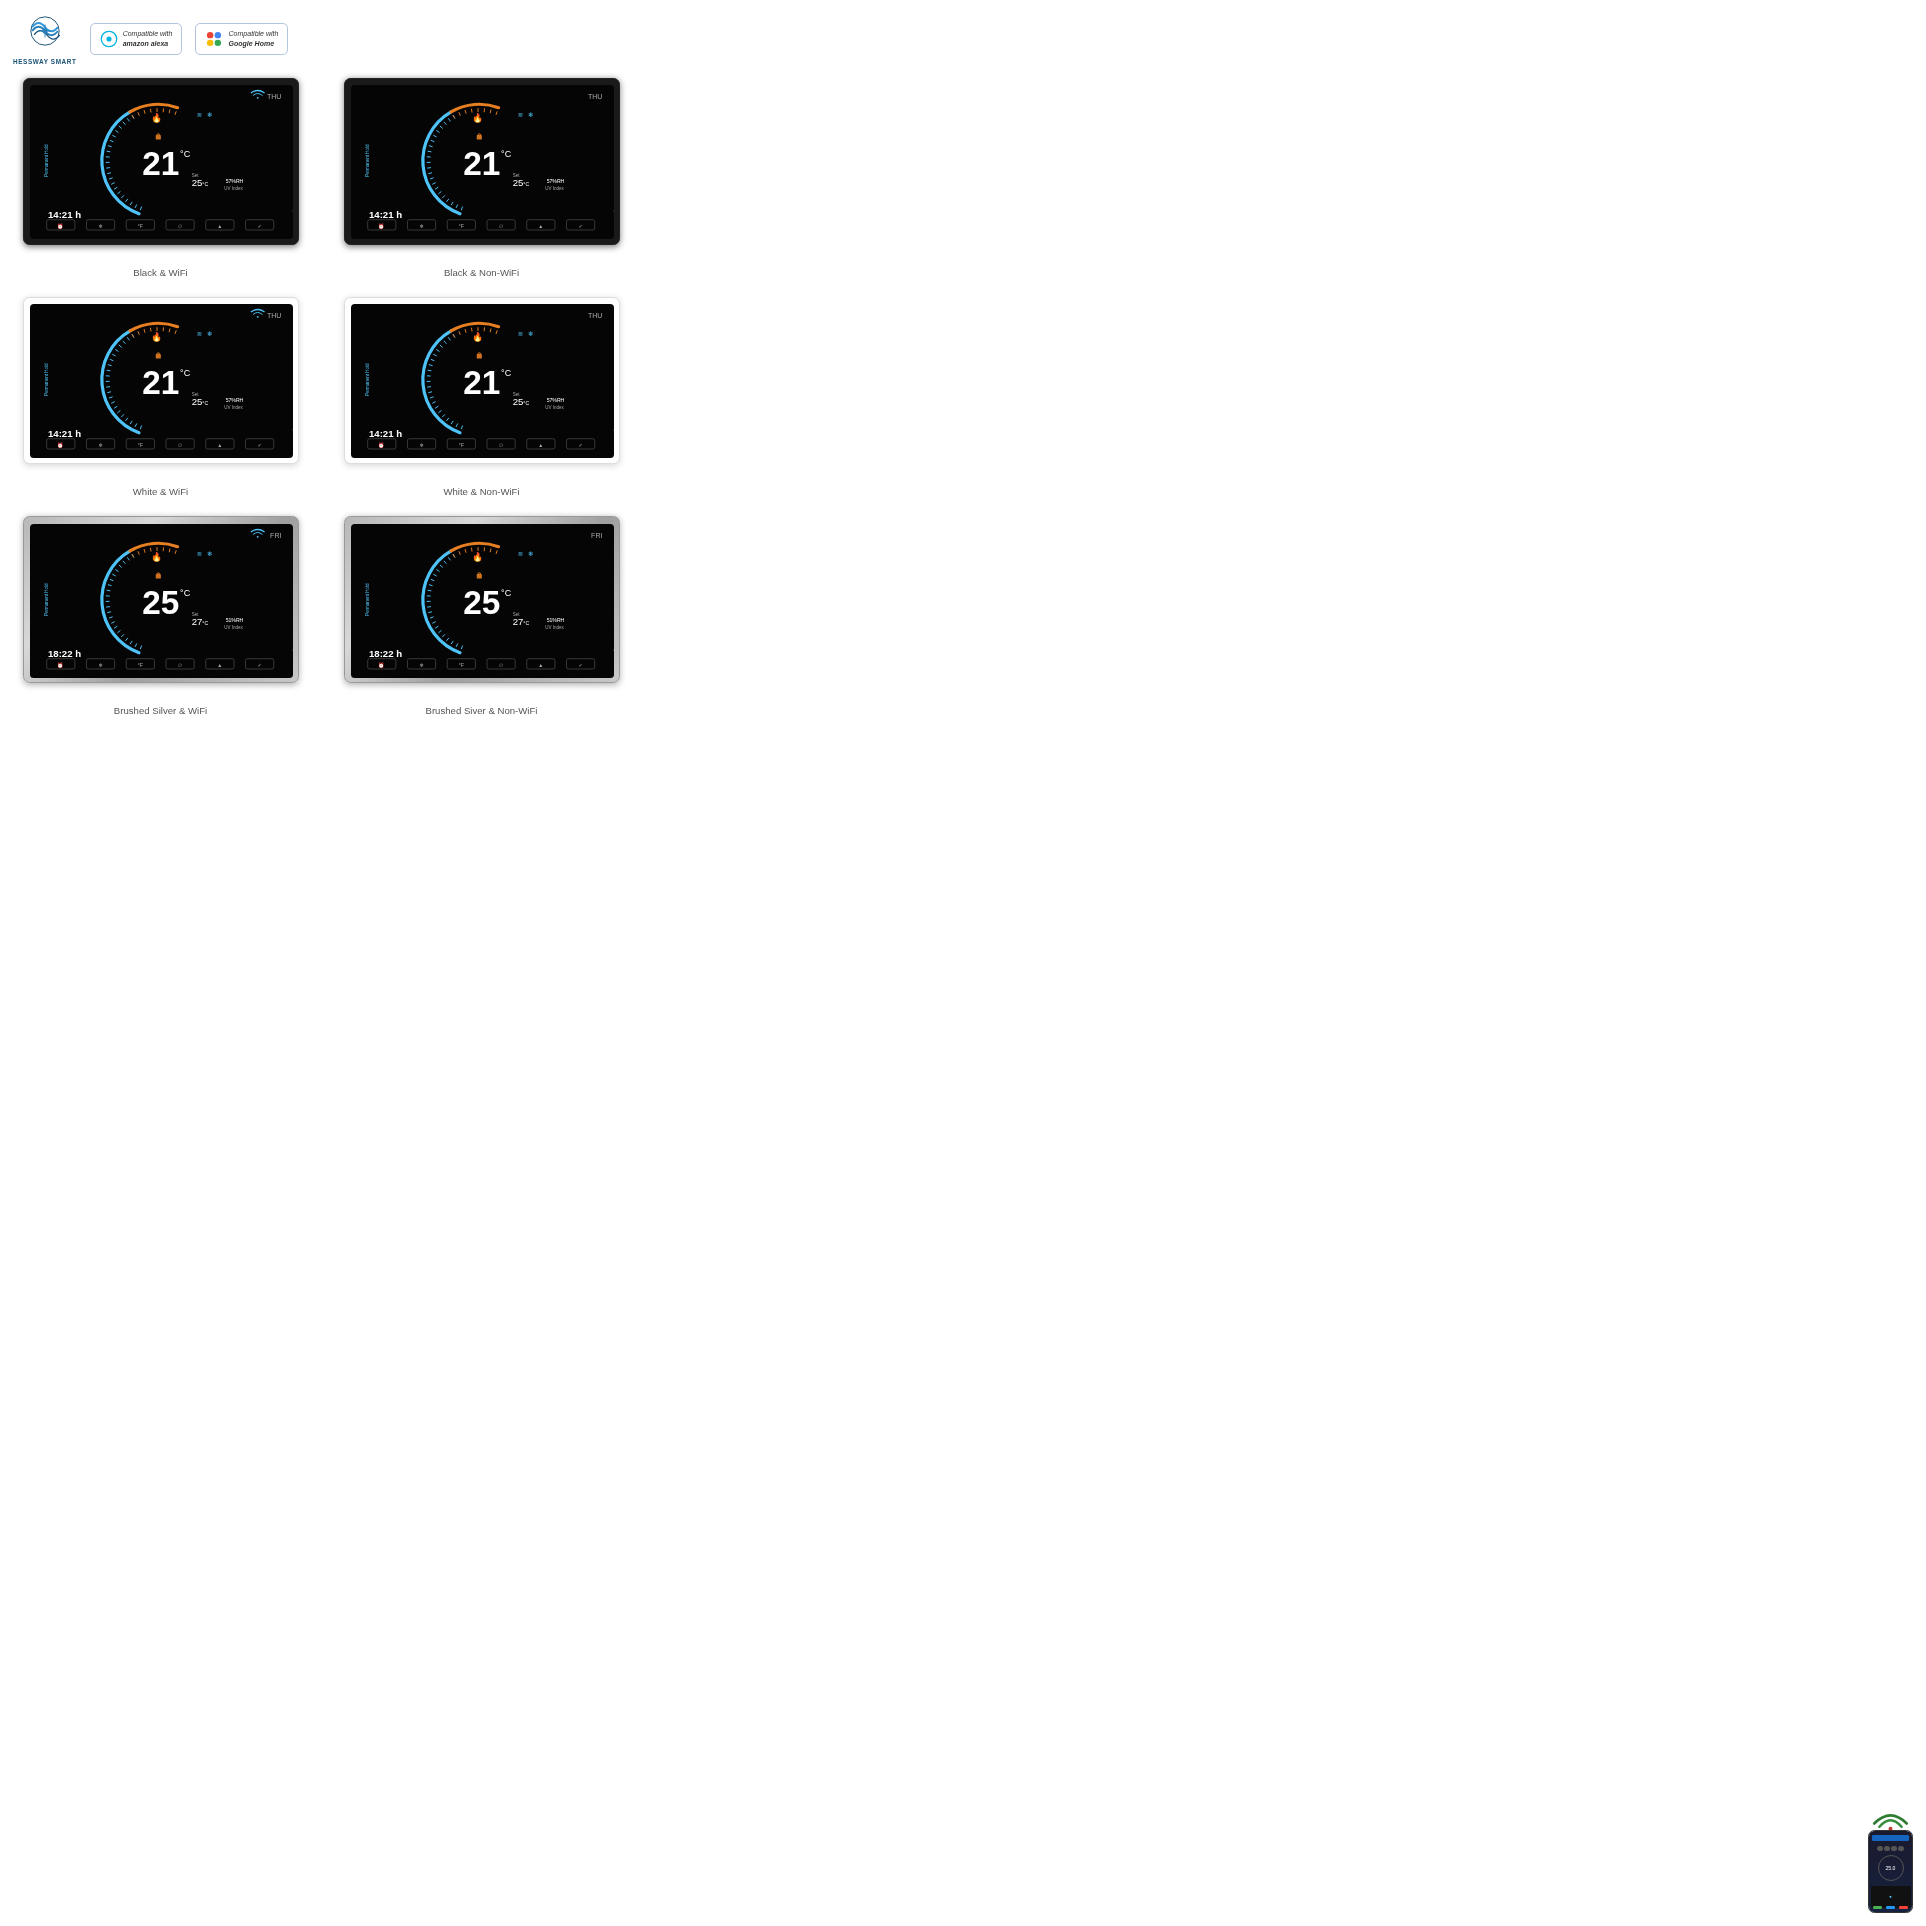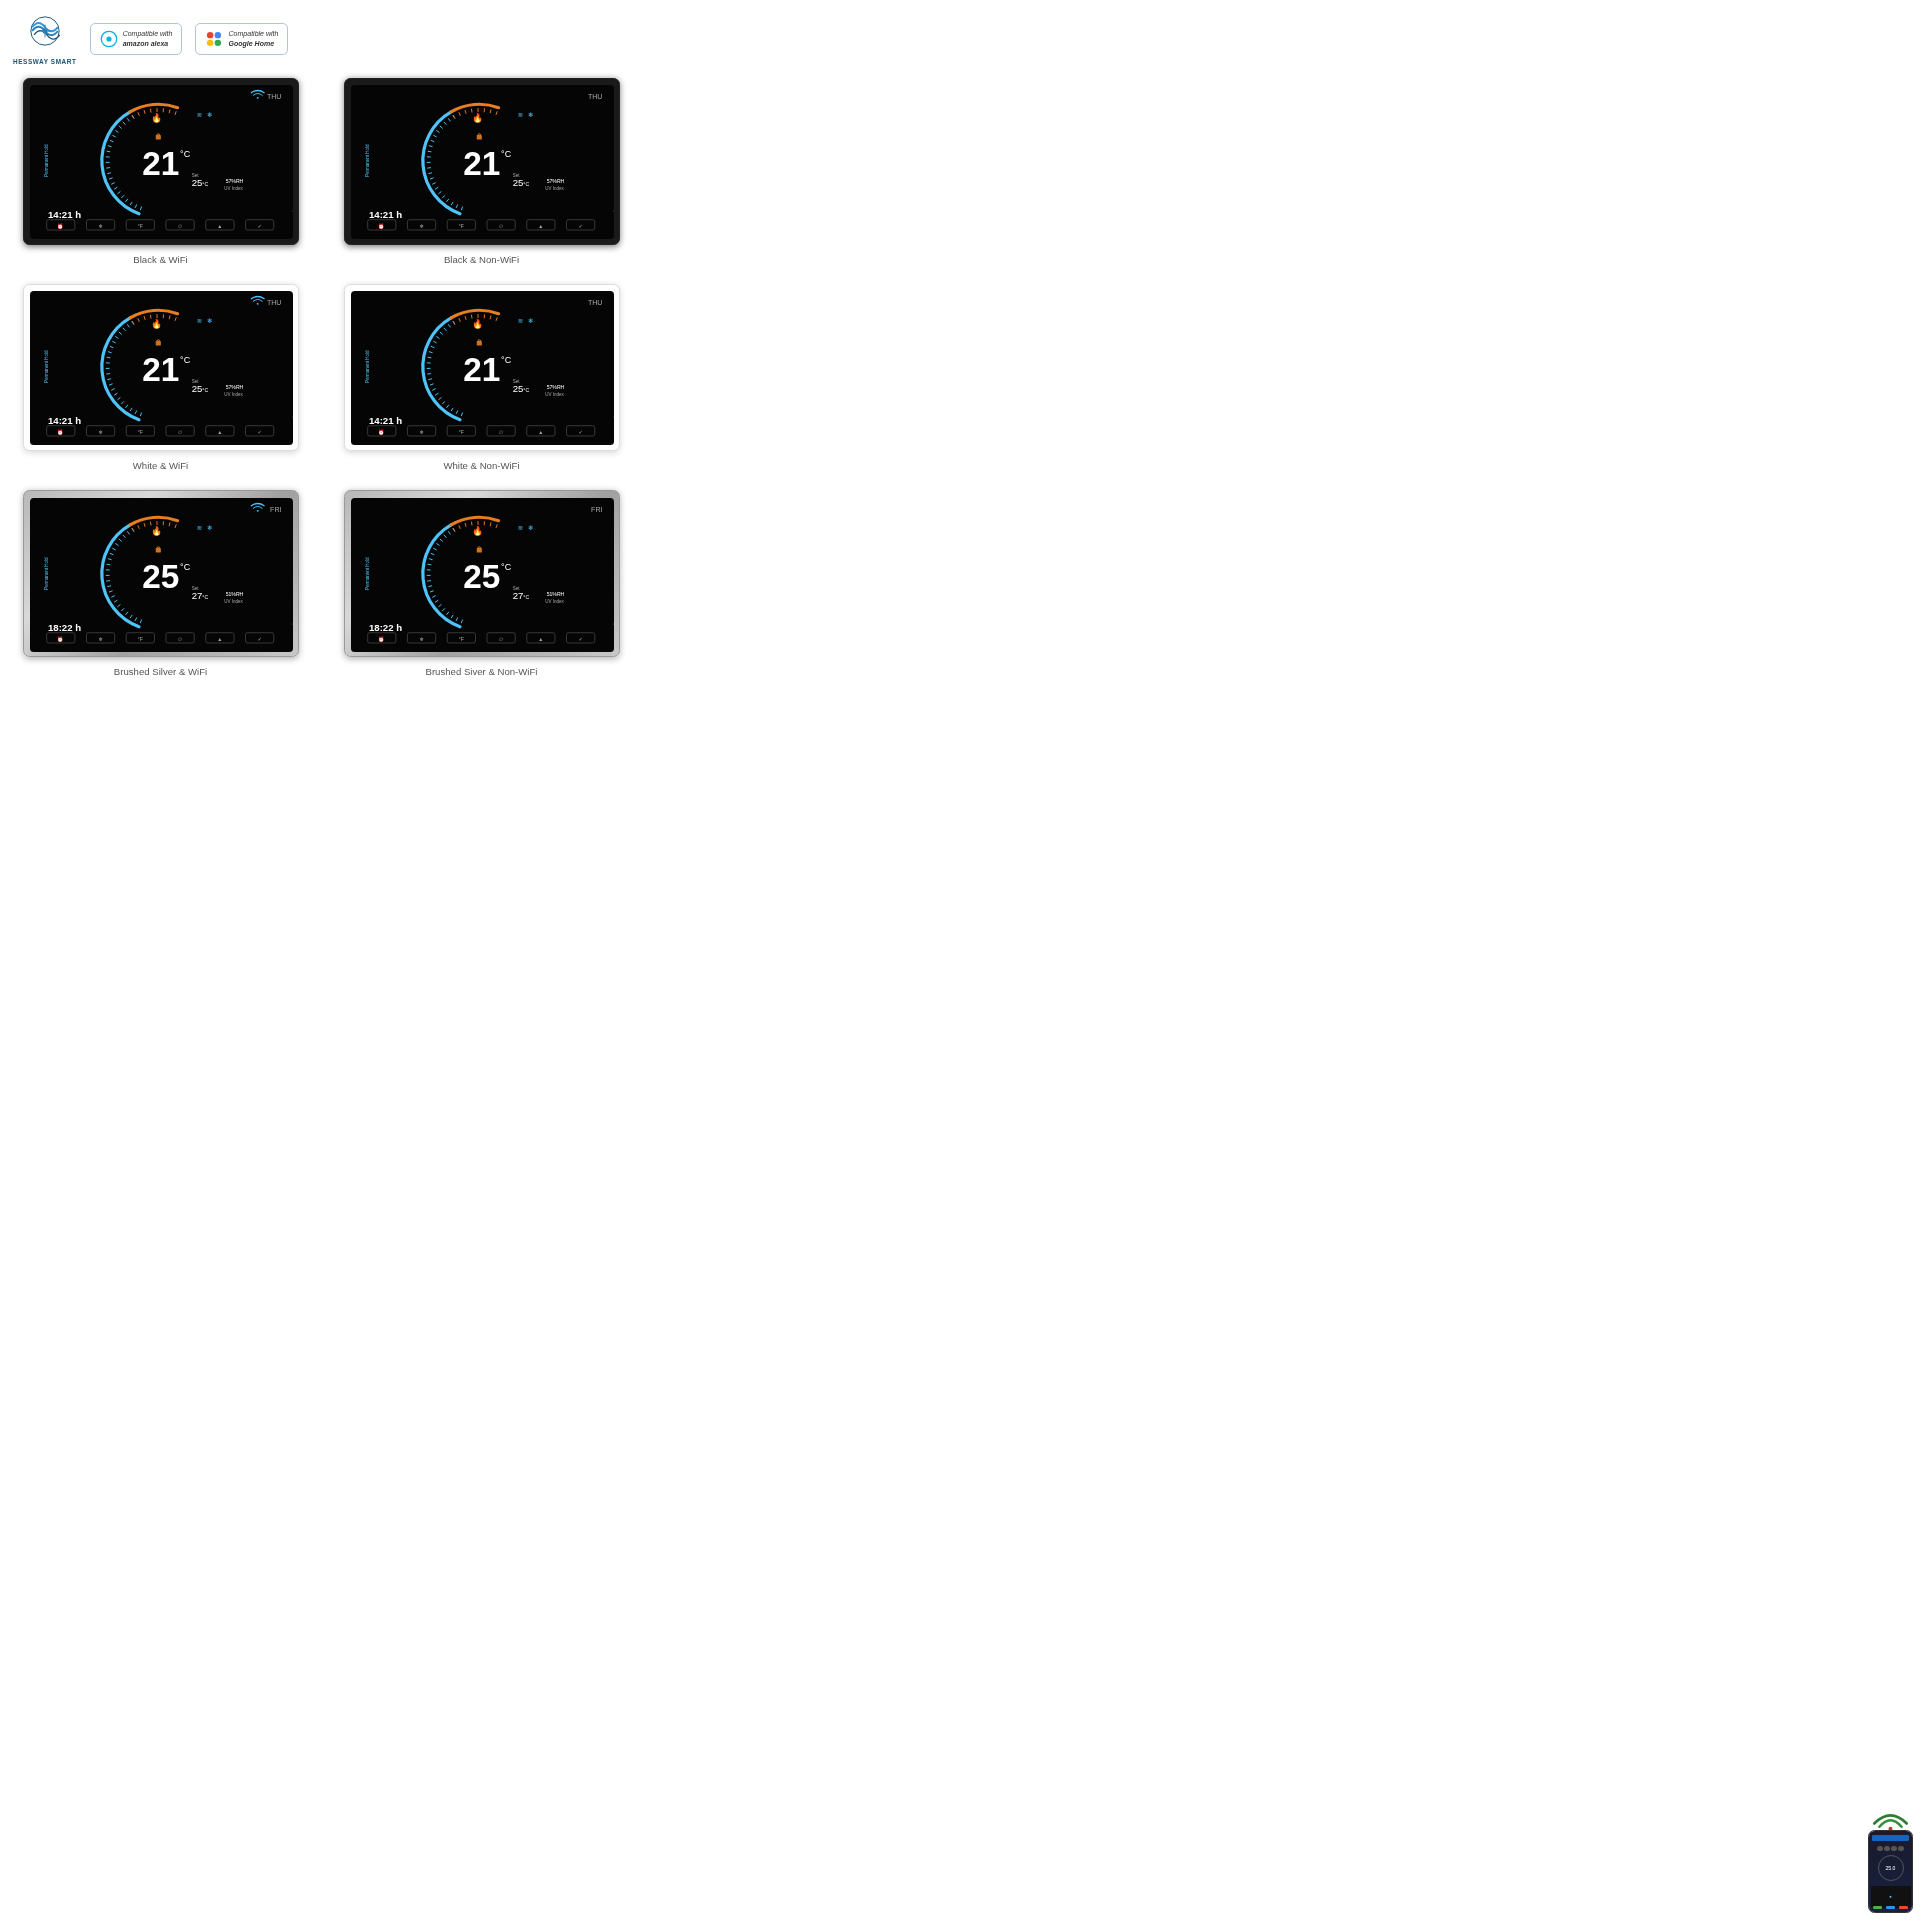--- a/index.html
+++ b/index.html
@@ -68,21 +68,21 @@
     .thermostat-cell {
       display: flex;
       flex-direction: column;
       align-items: center;
       gap: 5.1px;
     }
 
     .thermostat-label {
       font-size: 9.6px;
       color: #555;
-      margin-top: 4px;
+      margin-top: 17px;
     }
 
     
     .device {
       width: 276px;
       height: 167px;
       border-radius: 6.4px;
       padding: 6.4px;
       position: relative;
       overflow: hidden;

